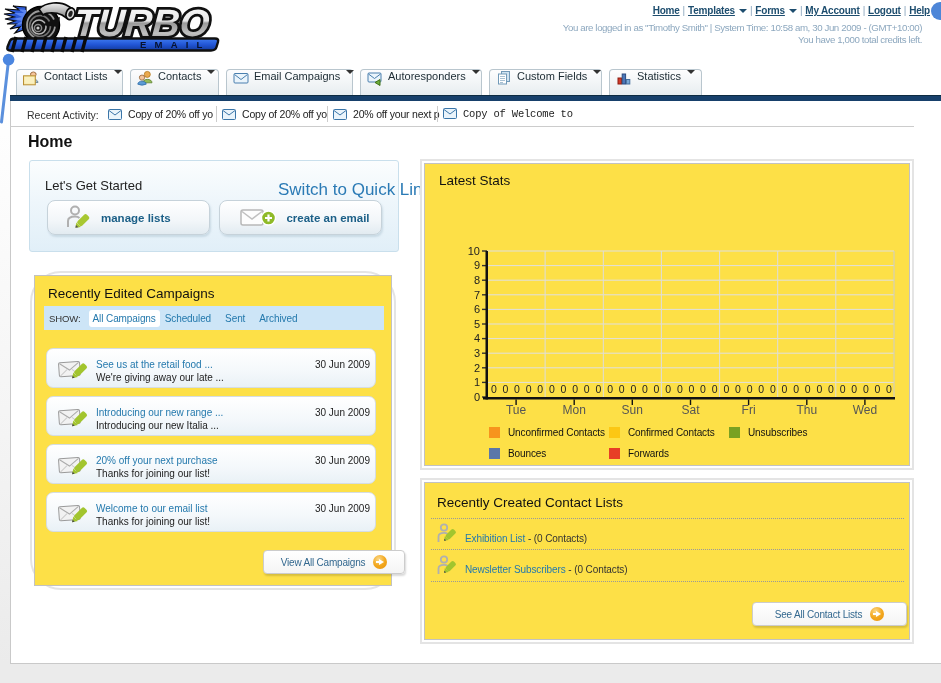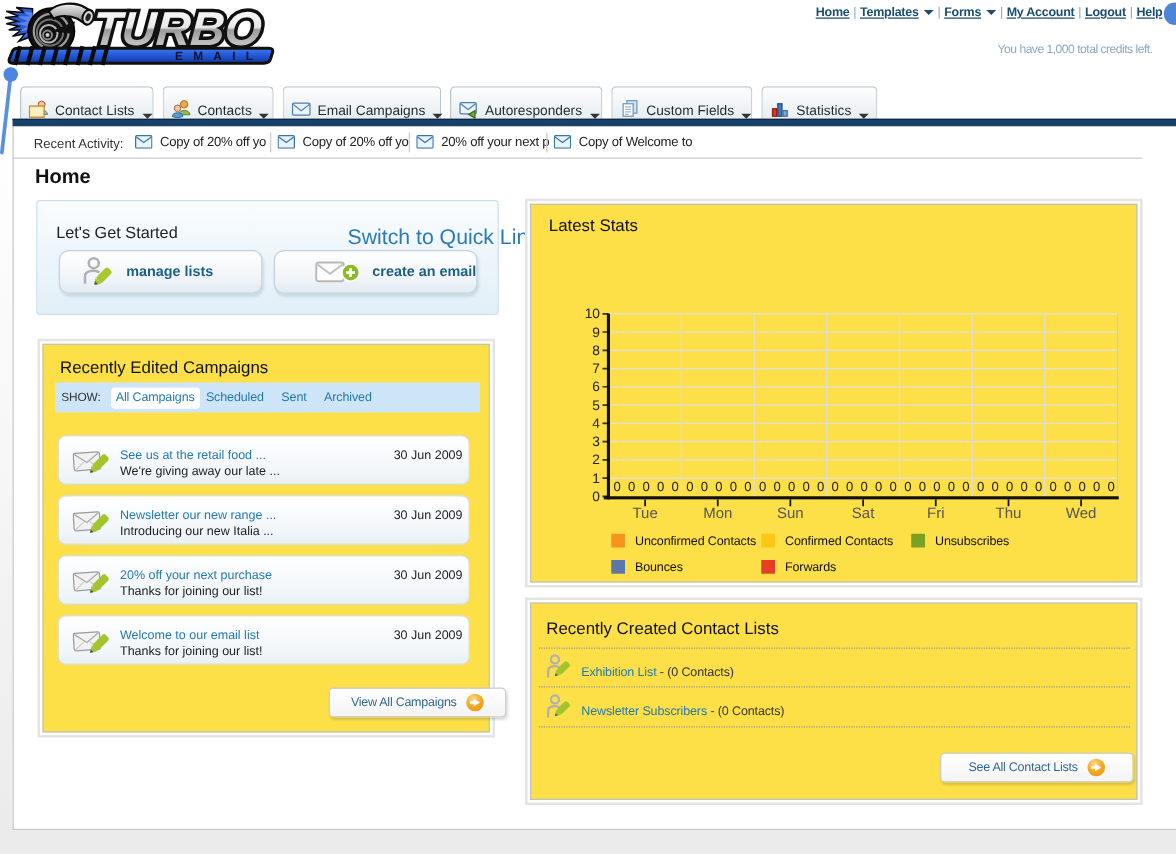--- a/index.html
+++ b/index.html
@@ -10,43 +10,43 @@
 #whitebox{left:10px;top:101px;width:931px;height:563px;background:#fff;border-left:1px solid #c9c9c9;border-bottom:1px solid #c9c9c9;box-sizing:border-box;}
 #leftstrip{left:0;top:101px;width:10px;height:563px;background:linear-gradient(#ffffff 0%,#f5f5f5 55%,#ebebeb 100%);}
 #toplinks{top:5px;right:11px;font-size:10px;letter-spacing:-0.2px;font-weight:bold;color:#1d4d6e;white-space:nowrap;}
 #toplinks a{color:#1d4d6e;text-decoration:underline;}
 #toplinks .sep{color:#8aa5bd;font-weight:normal;margin:0 3px;text-decoration:none;}
 .tri{display:inline-block;width:0;height:0;border-left:4px solid transparent;border-right:4px solid transparent;border-top:4px solid #1d4d6e;vertical-align:middle;margin-left:4px;}
 #login1{top:22px;right:19px;font-size:9.7px;letter-spacing:-0.4px;color:#8da8bf;white-space:nowrap;}
 #login2{top:34px;right:19px;font-size:9.7px;letter-spacing:-0.4px;color:#8da8bf;white-space:nowrap;}
 #helpdot{top:2px;right:-8px;width:18px;height:18px;border-radius:50%;background:#4d86d8;}
 
-.tab{top:69px;height:26px;background:linear-gradient(#fdfdfe,#eef2f4 70%,#e7edf0);border:1px solid #b9c6ce;border-bottom:none;border-radius:4px 4px 0 0;box-sizing:border-box;display:flex;align-items:flex-end;padding:0 6px;font-size:11px;color:#1c2b33;white-space:nowrap;}
+.tab{top:69px;height:26px;background:linear-gradient(#fdfdfe,#eef2f4 70%,#e7edf0);border:1px solid #b9c6ce;border-bottom:none;border-radius:4px 4px 0 0;box-sizing:border-box;display:flex;align-items:flex-start;padding:0 6px;font-size:11px;color:#1c2b33;white-space:nowrap;}
 .tab svg{margin-right:5px;flex:0 0 auto;}
 .tab .tri{border-top-color:#333;margin-left:6px;}
 #navybar{left:10px;top:95px;width:931px;height:6px;background:#17406b;border-top:1px solid #0d2b42;box-sizing:border-box;}
 
 #recentrow{left:10px;top:101px;width:904px;height:26px;border-bottom:1px solid #cccccc;box-sizing:border-box;}
 #recentlabel{left:27px;top:109px;font-size:10.5px;color:#333;}
 .ritem{top:108px;font-size:10.5px;letter-spacing:-0.2px;color:#222;white-space:nowrap;}
 .ritem svg{vertical-align:-2px;margin-right:6px;}
 .rsep{top:106px;width:1px;height:16px;background:#ccc;}
 #homeh{left:28px;top:133px;font-size:16px;font-weight:bold;color:#111;}
 
 #lgs{left:29px;top:160px;width:370px;height:92px;background:linear-gradient(#fbfdfe 0%,#eef6fb 45%,#e1eff8 100%);border:1px solid #c9dfec;border-radius:3px;box-sizing:border-box;}
 #lgs-title{left:45px;top:178px;font-size:13px;color:#222;}
 #lgs-link{left:278px;top:180px;font-size:17px;color:#2a7ab5;}
 .bigbtn{top:200px;height:35px;background:linear-gradient(#ffffff,#f2f6f9 60%,#e2ebf1);border:1px solid #c6d2da;border-radius:8px;box-sizing:border-box;box-shadow:1px 2px 2px rgba(120,150,170,.25);display:flex;align-items:center;justify-content:center;font-size:11.5px;font-weight:bold;color:#1b5f87;}
 #btn-manage{left:47px;width:163px;justify-content:flex-start;padding-left:17px;}
-#btn-create{left:219px;width:163px;justify-content:flex-end;padding-left:9px;}
+#btn-create{left:219px;width:163px;justify-content:center;padding-left:9px;}
 .bigbtn svg{margin-right:10px;}
 
 .pwrap{border:2px solid #e4e4e4;padding:2px;background:#fff;}
 .panel{border:1px solid #c2c2c2;background:#fde047;position:relative;width:100%;height:100%;box-sizing:border-box;}
-#camp-wrap{left:30px;top:271px;width:366px;height:319px;box-sizing:border-box;}
+#camp-wrap{left:30px;top:271px;width:366px;height:319px;box-sizing:border-box;border-radius:31px;}
 #stats-wrap{left:420px;top:159px;width:494px;height:311px;box-sizing:border-box;}
 #lists-wrap{left:420px;top:478px;width:494px;height:166px;box-sizing:border-box;}
 .ptitle{font-size:13.5px;color:#111;}
 
 #showbar{left:9px;top:30px;width:340px;height:24px;background:#cde5f7;display:flex;align-items:center;font-size:10px;letter-spacing:-0.1px;}
 #showbar .lbl{font-size:9.5px;color:#333;margin:0 8px 0 5px;}
 #showbar .pill{background:#fff;border-radius:3px;padding:3px 4px;color:#2479ad;margin-right:5px;}
 #showbar a{color:#2479ad;margin:0 14px 0 0;}
 .crow{left:11px;width:330px;height:40px;background:linear-gradient(#ffffff,#f4f8fb 60%,#e9f1f6);border:1px solid #d5dde3;border-radius:7px;box-sizing:border-box;}
 .crow .cicon{position:absolute;left:11px;top:8px;}
@@ -140,20 +140,21 @@
 
   <svg class="abs" style="left:0;top:49px;z-index:6;" width="20" height="80" viewBox="0 0 20 80">
     <line x1="8.6" y1="10.6" x2="1.5" y2="73" stroke="#5b90dd" stroke-width="3" stroke-linecap="round"></line>
     <circle cx="8.6" cy="10.6" r="5.8" fill="#4b86e0"></circle>
   </svg>
 
   <div class="abs" id="toplinks">
     <a>Home</a><span class="sep">|</span><a>Templates</a><span class="tri"></span><span class="sep">|</span><a>Forms</a><span class="tri"></span><span class="sep">|</span><a>My Account</a><span class="sep">|</span><a>Logout</a><span class="sep">|</span><a>Help</a>
   </div>
   <div class="abs" id="helpdot"></div>
+  <div class="abs" id="login1">You are logged in as "Timothy Smith" | System Time: 10:58 am, 30 Jun 2009 - (GMT+10:00)</div>
   <div class="abs" id="login2">You have 1,000 total credits left.</div>
 
   <div class="abs tab" style="left:16px;width:107px;"><svg width="16" height="16" viewBox="0 0 16 16">
         <path d="M7.2 3.4 Q10.3 0.4 13.4 3.4 L13.1 5 Q10.3 2.8 7.5 5 Z" fill="#8b5a2b"></path>
         <circle cx="10.3" cy="4.6" r="2.7" fill="#f4c49c" stroke="#9c6b3f" stroke-width="0.8"></circle>
         <path d="M5.5 12.5 C5.5 8.2 15 8.2 15 12.5 Z" fill="#a8bfcd" stroke="#5f7d92" stroke-width="0.8"></path>
         <rect x="0.5" y="5.8" width="11.8" height="9" fill="#f5e5a0" stroke="#b98f35"></rect>
         <rect x="1.6" y="7" width="9.6" height="6.6" fill="#faf0c0"></rect>
       </svg>Contact Lists<span class="tri"></span></div>
   <div class="abs tab" style="left:130px;width:89px;"><svg width="16" height="16" viewBox="0 0 16 16">
@@ -194,21 +195,21 @@
   <div class="abs ritem" style="left:222px;"><svg width="14" height="11" viewBox="0 0 14 11">
         <rect x="0.5" y="0.5" width="13" height="10" rx="1" fill="#eaf4fb" stroke="#3a75a8"></rect>
         <path d="M1 1.5 L7 6 L13 1.5" fill="none" stroke="#3a75a8"></path>
       </svg>Copy of 20% off yo</div>
   <div class="abs rsep" style="left:327px;"></div>
   <div class="abs ritem" style="left:333px;"><svg width="14" height="11" viewBox="0 0 14 11">
         <rect x="0.5" y="0.5" width="13" height="10" rx="1" fill="#eaf4fb" stroke="#3a75a8"></rect>
         <path d="M1 1.5 L7 6 L13 1.5" fill="none" stroke="#3a75a8"></path>
       </svg>20% off your next p</div>
   <div class="abs rsep" style="left:437px;"></div>
-  <div class="abs ritem" style="left:443px;"><svg width="14" height="11" viewBox="0 0 14 11">
+  <div class="abs ritem" style="left:443px;font-family:Liberation Mono, monospace;"><svg width="14" height="11" viewBox="0 0 14 11">
         <rect x="0.5" y="0.5" width="13" height="10" rx="1" fill="#eaf4fb" stroke="#3a75a8"></rect>
         <path d="M1 1.5 L7 6 L13 1.5" fill="none" stroke="#3a75a8"></path>
       </svg>Copy of Welcome to</div>
 
   <div class="abs" id="homeh">Home</div>
 
   <div class="abs" id="lgs"></div>
   <div class="abs" id="lgs-title">Let's Get Started</div>
   <div class="abs" id="lgs-link">Switch to Quick Links</div>
   <div class="abs bigbtn" id="btn-manage"><svg width="26" height="25" viewBox="0 0 26 25">
@@ -262,21 +263,21 @@
                 <rect x="1" y="5" width="21" height="14" rx="1.5" fill="#f2f2f2" stroke="#9a9a9a"></rect>
                 <path d="M2 6 L11.5 13 L21 6" fill="none" stroke="#aaaaaa"></path>
                 <path d="M2 18.5 L9 12.5 M21 18.5 L14 12.5" fill="none" stroke="#cccccc"></path>
               </g>
               <g transform="rotate(45 21 14)">
                 <rect x="18" y="5" width="6.5" height="14" rx="2" fill="#a2c52e"></rect>
                 <path d="M18 19 L21.2 24 L24.5 19 Z" fill="#a2c52e"></path>
                 <path d="M19.8 21.8 L21.2 24 L22.7 21.8 Z" fill="#4a4a4a"></path>
               </g>
             </svg></span>
-          <span class="ct">Newsletter our new range ...</span>
+          <span class="ct">Introducing our new range ...</span>
           <span class="cs">Introducing our new Italia ...</span>
           <span class="cd">30 Jun 2009</span>
     </div>
     <div class="abs crow" style="top:168px;">
       <span class="cicon"><svg width="31" height="26" viewBox="0 0 31 26">
               <g transform="rotate(-4 12 13)">
                 <rect x="1" y="5" width="21" height="14" rx="1.5" fill="#f2f2f2" stroke="#9a9a9a"></rect>
                 <path d="M2 6 L11.5 13 L21 6" fill="none" stroke="#aaaaaa"></path>
                 <path d="M2 18.5 L9 12.5 M21 18.5 L14 12.5" fill="none" stroke="#cccccc"></path>
               </g>

